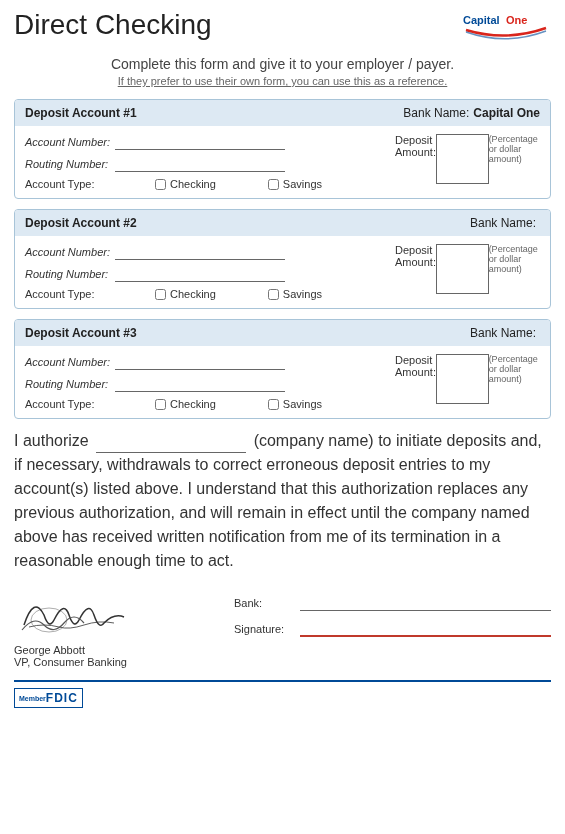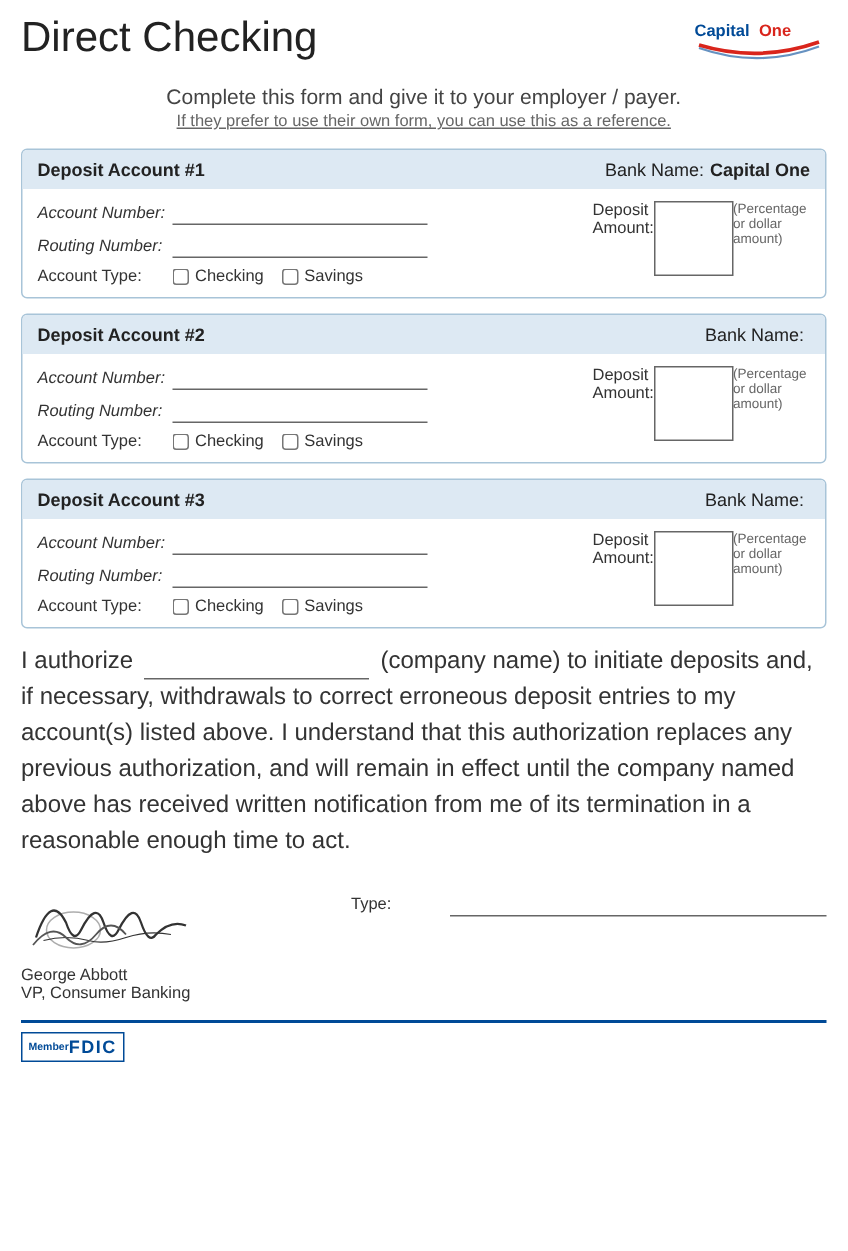--- a/index.html
+++ b/index.html
@@ -135,20 +135,21 @@
       display: flex;
       align-items: center;
       gap: 12px;
     }
     .checkbox-item {
       display: flex;
       align-items: flex-end;
       gap: 4px;
       font-size: 11px;
       color: #333;
+      margin-left: 40px;
     }
     .checkbox-item input[type="checkbox"] {
       width: 11px;
       height: 11px;
       accent-color: #333;
     }
 
     .deposit-amount-label {
       font-size: 11px;
       color: #333;
@@ -430,22 +431,26 @@
           <path d="M 15 42 Q 30 38 45 42 Q 55 45 70 40 Q 85 35 100 38" stroke="#333" stroke-width="0.8" fill="none"></path>
           <ellipse cx="35" cy="35" rx="18" ry="12" stroke="#333" stroke-width="1" fill="none" opacity="0.4"></ellipse>
           <path d="M 8 45 Q 20 30 30 40 Q 40 50 50 38 Q 60 26 70 38" stroke="#555" stroke-width="1.2" fill="none"></path>
         </svg>
       </div>
       <div class="sig-name">George Abbott</div>
       <div class="sig-title">VP, Consumer Banking</div>
     </div>
     <div class="sig-right">
       <div class="sig-field-row">
-        <span class="sig-field-label">Type:</span>
+        <span class="sig-field-label">Bank:</span>
         <div class="sig-field-line"></div>
+      </div>
+      <div class="sig-field-row">
+        <span class="sig-field-label">Signature:</span>
+        <div class="sig-field-line-red"></div>
       </div>
     </div>
   </div>
 
   <div class="footer">
     <div class="fdic-badge">
       <span class="fdic-member">Member</span>
       <span class="fdic-text">FDIC</span>
     </div>
   </div>

